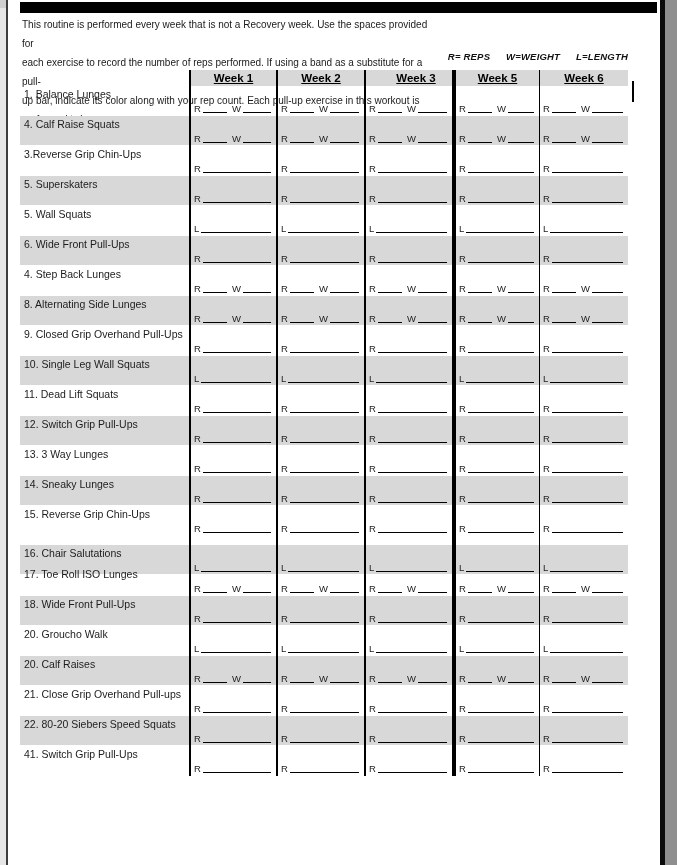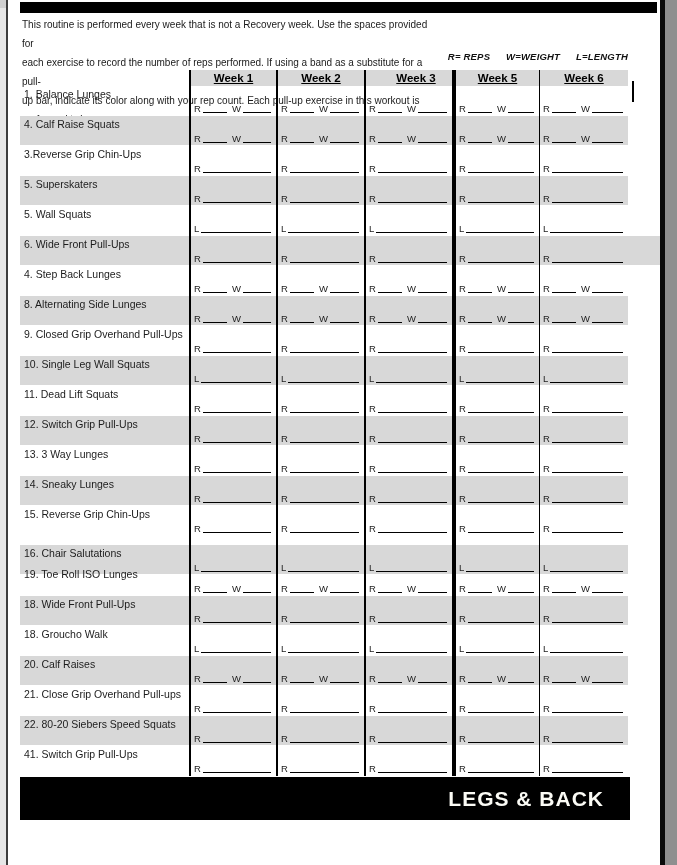--- a/index.html
+++ b/index.html
@@ -213,21 +213,21 @@
         </div>
         <div class="field" style="left: 439px; width: 75px;">
           <span class="lt">L</span>
           <span class="ln fill"></span>
         </div>
         <div class="field" style="left: 523px; width: 80px;">
           <span class="lt">L</span>
           <span class="ln fill"></span>
         </div>
       </div>
-      <div class="ex-row" style="top: 166px; padding-left: 36px;">
+      <div class="ex-row" style="top: 166px;">
         <div class="band"></div>
         <div class="ex-label">6. Wide Front Pull-Ups</div>
         <div class="field" style="left: 174px; width: 77px;">
           <span class="lt">R</span>
           <span class="ln fill"></span>
         </div>
         <div class="field" style="left: 261px; width: 78px;">
           <span class="lt">R</span>
           <span class="ln fill"></span>
         </div>
@@ -493,21 +493,21 @@
         <div class="field" style="left: 439px; width: 75px;">
           <span class="lt">L</span>
           <span class="ln fill"></span>
         </div>
         <div class="field" style="left: 523px; width: 80px;">
           <span class="lt">L</span>
           <span class="ln fill"></span>
         </div>
       </div>
       <div class="ex-row" style="top: 496px;">
-        <div class="ex-label">19. Toe Roll ISO Lunges</div>
+        <div class="ex-label">17. Toe Roll ISO Lunges</div>
         <div class="field" style="left: 174px; width: 77px;">
           <span class="lt">R</span>
           <span class="ln seg"></span>
           <span class="lt">W</span>
           <span class="ln fill"></span>
         </div>
         <div class="field" style="left: 261px; width: 78px;">
           <span class="lt">R</span>
           <span class="ln seg"></span>
           <span class="lt">W</span>
@@ -550,21 +550,21 @@
         <div class="field" style="left: 439px; width: 75px;">
           <span class="lt">R</span>
           <span class="ln fill"></span>
         </div>
         <div class="field" style="left: 523px; width: 80px;">
           <span class="lt">R</span>
           <span class="ln fill"></span>
         </div>
       </div>
       <div class="ex-row" style="top: 556px;">
-        <div class="ex-label">18. Groucho Walk</div>
+        <div class="ex-label">20. Groucho Walk</div>
         <div class="field" style="left: 174px; width: 77px;">
           <span class="lt">L</span>
           <span class="ln fill"></span>
         </div>
         <div class="field" style="left: 261px; width: 78px;">
           <span class="lt">L</span>
           <span class="ln fill"></span>
         </div>
         <div class="field" style="left: 349px; width: 78px;">
           <span class="lt">L</span>
@@ -685,18 +685,15 @@
       </div>
       <div class="vline" style="left: 169px; width: 2px;"></div>
       <div class="vline" style="left: 256px; width: 2px;"></div>
       <div class="vline" style="left: 344px; width: 2px;"></div>
       <div class="vline" style="left: 432px; width: 4px;"></div>
       <div class="vline" style="left: 519px; width: 1px;"></div>
     </div>
 
   <div class="text-cursor"></div>
 
-  <div class="footer-bar">
-    <span>LEGS &amp; BACK</span>
-  </div>
 </div>
 
 <div class="page-edge-right"></div>
 
 </body></html>

